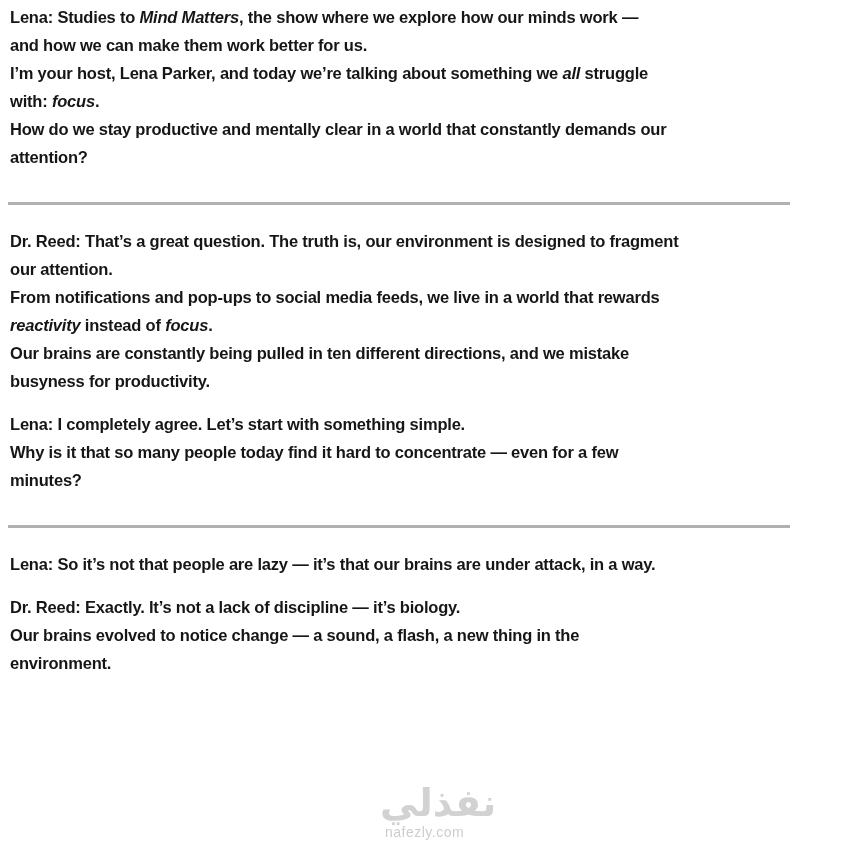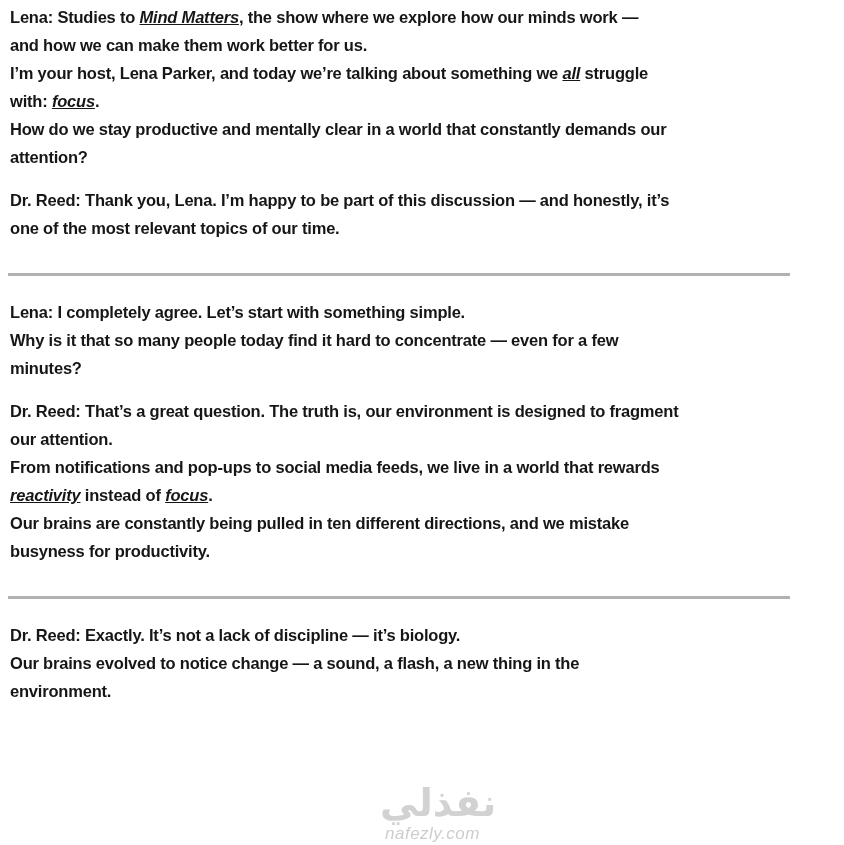--- a/index.html
+++ b/index.html
@@ -25,21 +25,20 @@
     font-weight:700;
     line-height:28px;
     letter-spacing:-0.2px;
     color:var(--text-color);
     white-space:pre-wrap;
     margin:0 0 15px 0;
   }
   .para em{
     font-style:italic;
     font-weight:700;
-    text-decoration:underline;
   }
   .divider{
     border:none;
     height:3px;
     width:782px;
     margin:31px 0 22px -2px;
     background:var(--divider-color);
   }
   .watermark{
     position:absolute;
@@ -52,52 +51,50 @@
     font-size:38px;
     font-weight:700;
     line-height:1;
     color:var(--wm-color);
     opacity:0.85;
     direction:rtl;
   }
   .wm-site{
     position:absolute;
     left:373px;top:824px;
-    font-size:17px;
+    font-size:14px;
     font-weight:500;
     letter-spacing:0.5px;
     color:var(--wm-color);
     opacity:0.95;
-    font-style:italic;
   }
 </style>
 </head>
 <body>
 
 <div class="page">
   <main>
       <p class="para"><span>Lena: Studies to </span><em>Mind Matters</em><span>, the show where we explore how our minds work —
 and how we can make them work better for us.
 I’m your host, Lena Parker, and today we’re talking about something we </span><em>all</em><span> struggle
 with: </span><em>focus</em><span>.
 How do we stay productive and mentally clear in a world that constantly demands our
 attention?</span></p>
-      <p class="para"><span>Dr. Reed: Thank you, Lena. I’m happy to be part of this discussion — and honestly, it’s
-one of the most relevant topics of our time.</span></p>
       <hr class="divider">
-      <p class="para"><span>Lena: I completely agree. Let’s start with something simple.
-Why is it that so many people today find it hard to concentrate — even for a few
-minutes?</span></p>
       <p class="para"><span>Dr. Reed: That’s a great question. The truth is, our environment is designed to fragment
 our attention.
 From notifications and pop-ups to social media feeds, we live in a world that rewards
 </span><em>reactivity</em><span> instead of </span><em>focus</em><span>.
 Our brains are constantly being pulled in ten different directions, and we mistake
 busyness for productivity.</span></p>
+      <p class="para"><span>Lena: I completely agree. Let’s start with something simple.
+Why is it that so many people today find it hard to concentrate — even for a few
+minutes?</span></p>
       <hr class="divider">
+      <p class="para"><span>Lena: So it’s not that people are lazy — it’s that our brains are under attack, in a way.</span></p>
       <p class="para"><span>Dr. Reed: Exactly. It’s not a lack of discipline — it’s biology.
 Our brains evolved to notice change — a sound, a flash, a new thing in the
 environment.</span></p>
     </main>
 
   <div class="watermark">
     <div class="wm-logo">نفذلي</div>
     <div class="wm-site">nafezly.com</div>
   </div>
 </div>

